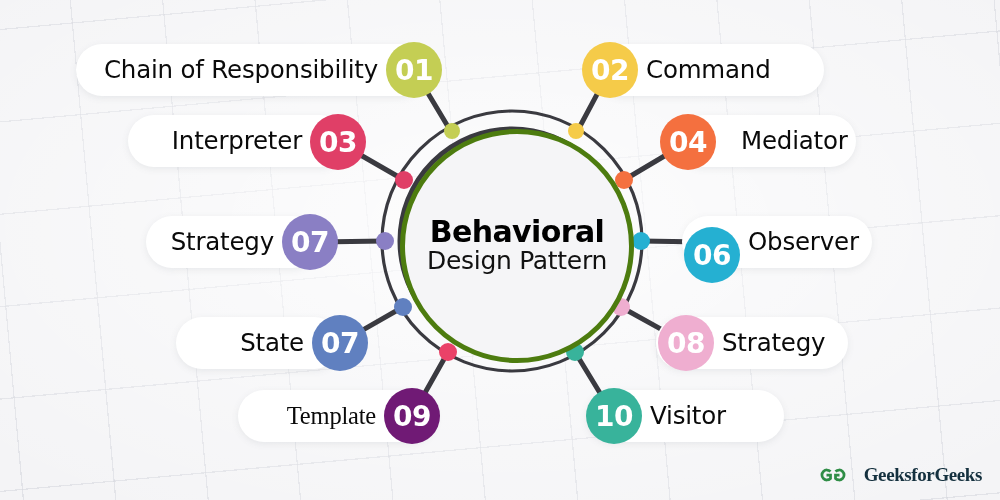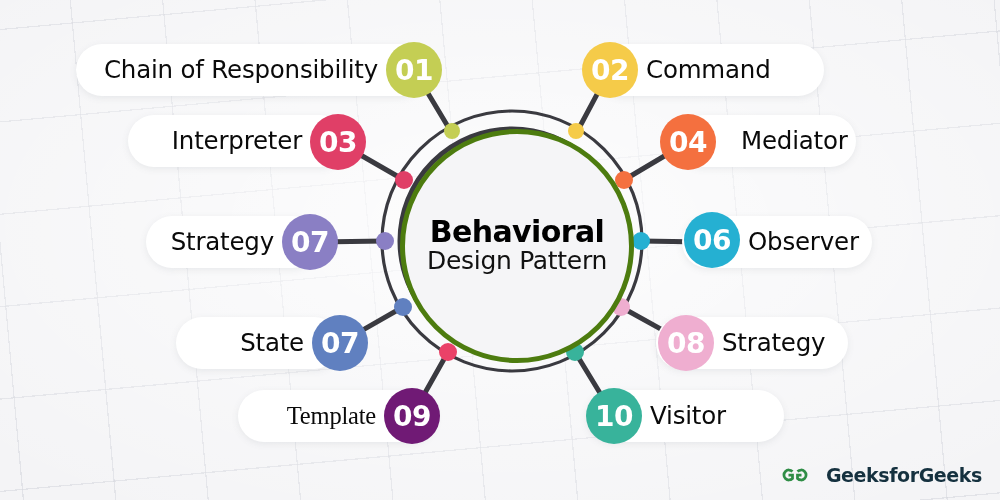--- a/index.html
+++ b/index.html
@@ -92,20 +92,21 @@
     letter-spacing: -0.3px;
     line-height: 1.15;
   }
   #logo {
     position: absolute;
     right: 18px;
     bottom: 14px;
     display: flex;
     align-items: center;
     gap: 16px;
+    font-family: Liberation Serif, serif;
   }
   #logo .gtext {
     font-size: 19px;
     font-weight: 700;
     color: #15313f;
     letter-spacing: -0.4px;
   }
 </style>
 </head>
 <body>
@@ -166,21 +167,21 @@
         <span class="txt" style="margin-left: 63px;">Mediator</span>
       </div>
       <div class="badge" style="left: 660px; top: 114px; width: 56px; height: 56px; background: rgb(244, 112, 63);">04</div>
       <div class="pill l-side" style="left: 146px; top: 216px; width: 172px; justify-content: flex-end;">
         <span class="txt" style="margin-right: 44px;">Strategy</span>
       </div>
       <div class="badge" style="left: 282px; top: 214px; width: 56px; height: 56px; background: rgb(138, 127, 196);">07</div>
       <div class="pill r-side" style="left: 682px; top: 216px; width: 190px;">
         <span class="txt" style="margin-left: 66px;">Observer</span>
       </div>
-      <div class="badge" style="left: 684px; top: 212px; width: 56px; height: 56px; background: rgb(37, 176, 210);">06</div>
+      <div class="badge" style="left: 684px; top: 227px; width: 56px; height: 56px; background: rgb(37, 176, 210);">06</div>
       <div class="pill l-side" style="left: 176px; top: 317px; width: 164px; justify-content: flex-end;">
         <span class="txt" style="margin-right: 36px;">State</span>
       </div>
       <div class="badge" style="left: 312px; top: 315px; width: 56px; height: 56px; background: rgb(96, 128, 192);">07</div>
       <div class="pill r-side" style="left: 656px; top: 317px; width: 192px;">
         <span class="txt" style="margin-left: 66px;">Strategy</span>
       </div>
       <div class="badge" style="left: 658px; top: 315px; width: 56px; height: 56px; background: rgb(239, 174, 208);">08</div>
       <div class="pill l-side" style="left: 238px; top: 390px; width: 198px; justify-content: flex-end;">
         <span class="txt" style="margin-right: 60px; font-family: Liberation Serif, serif;">Template</span>

